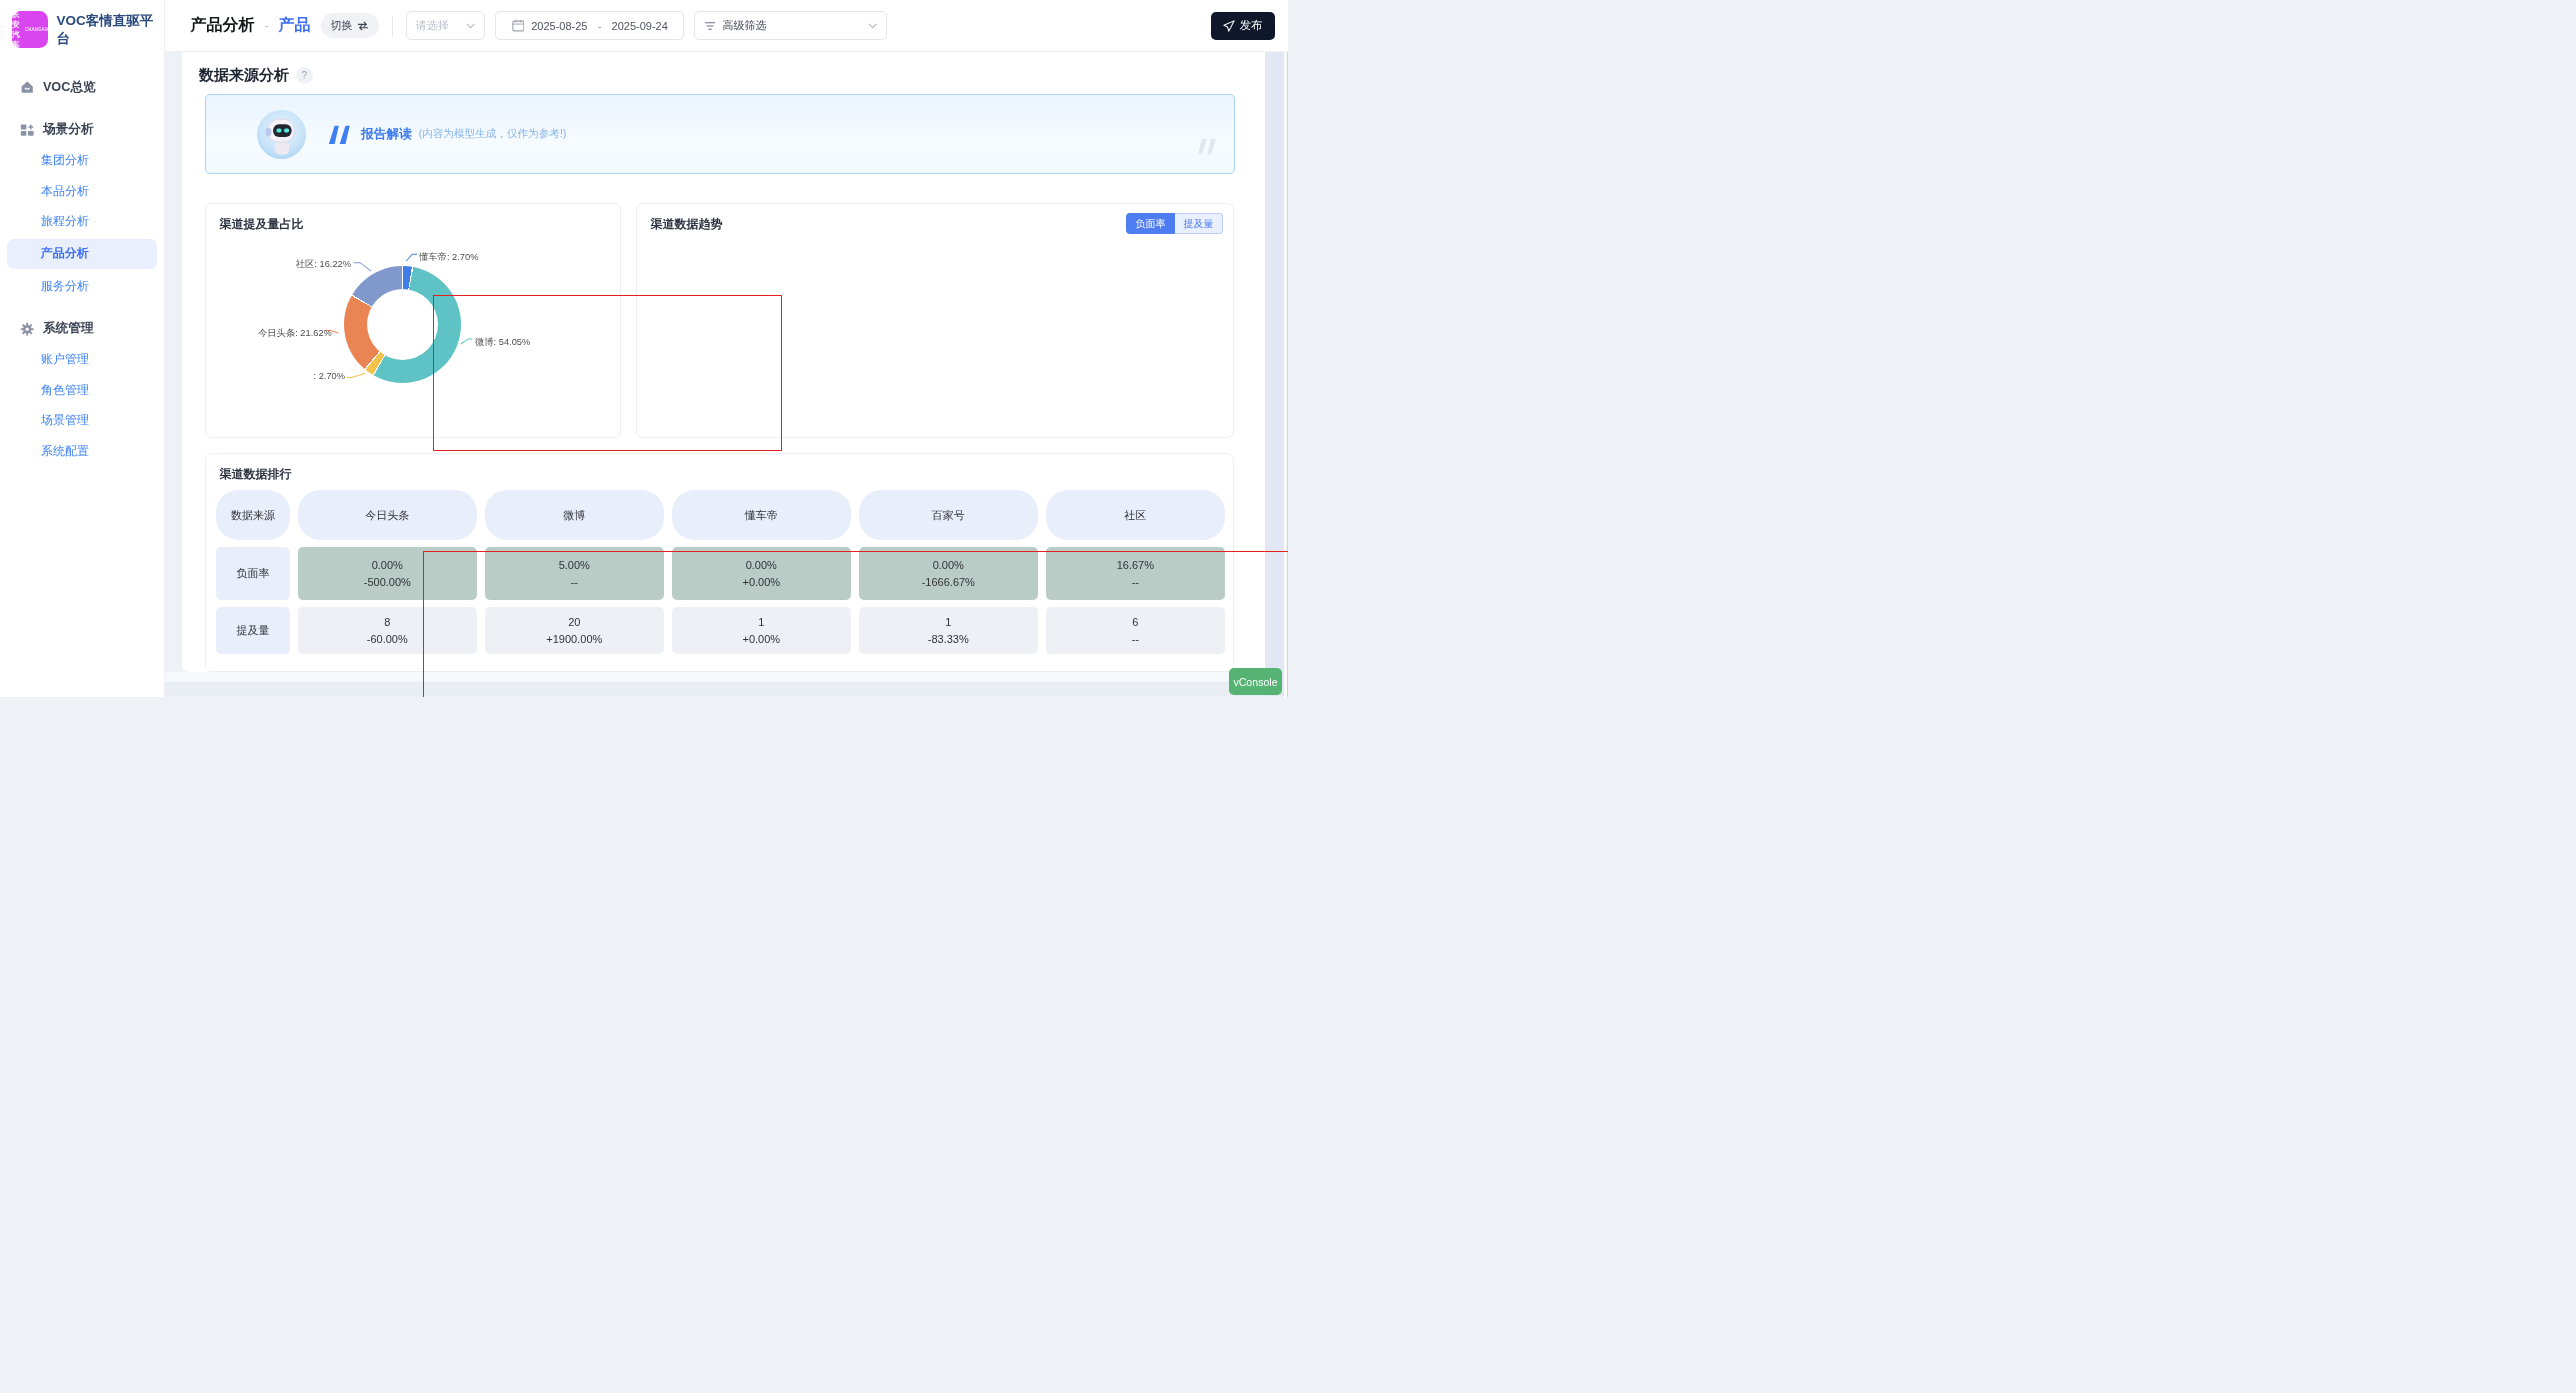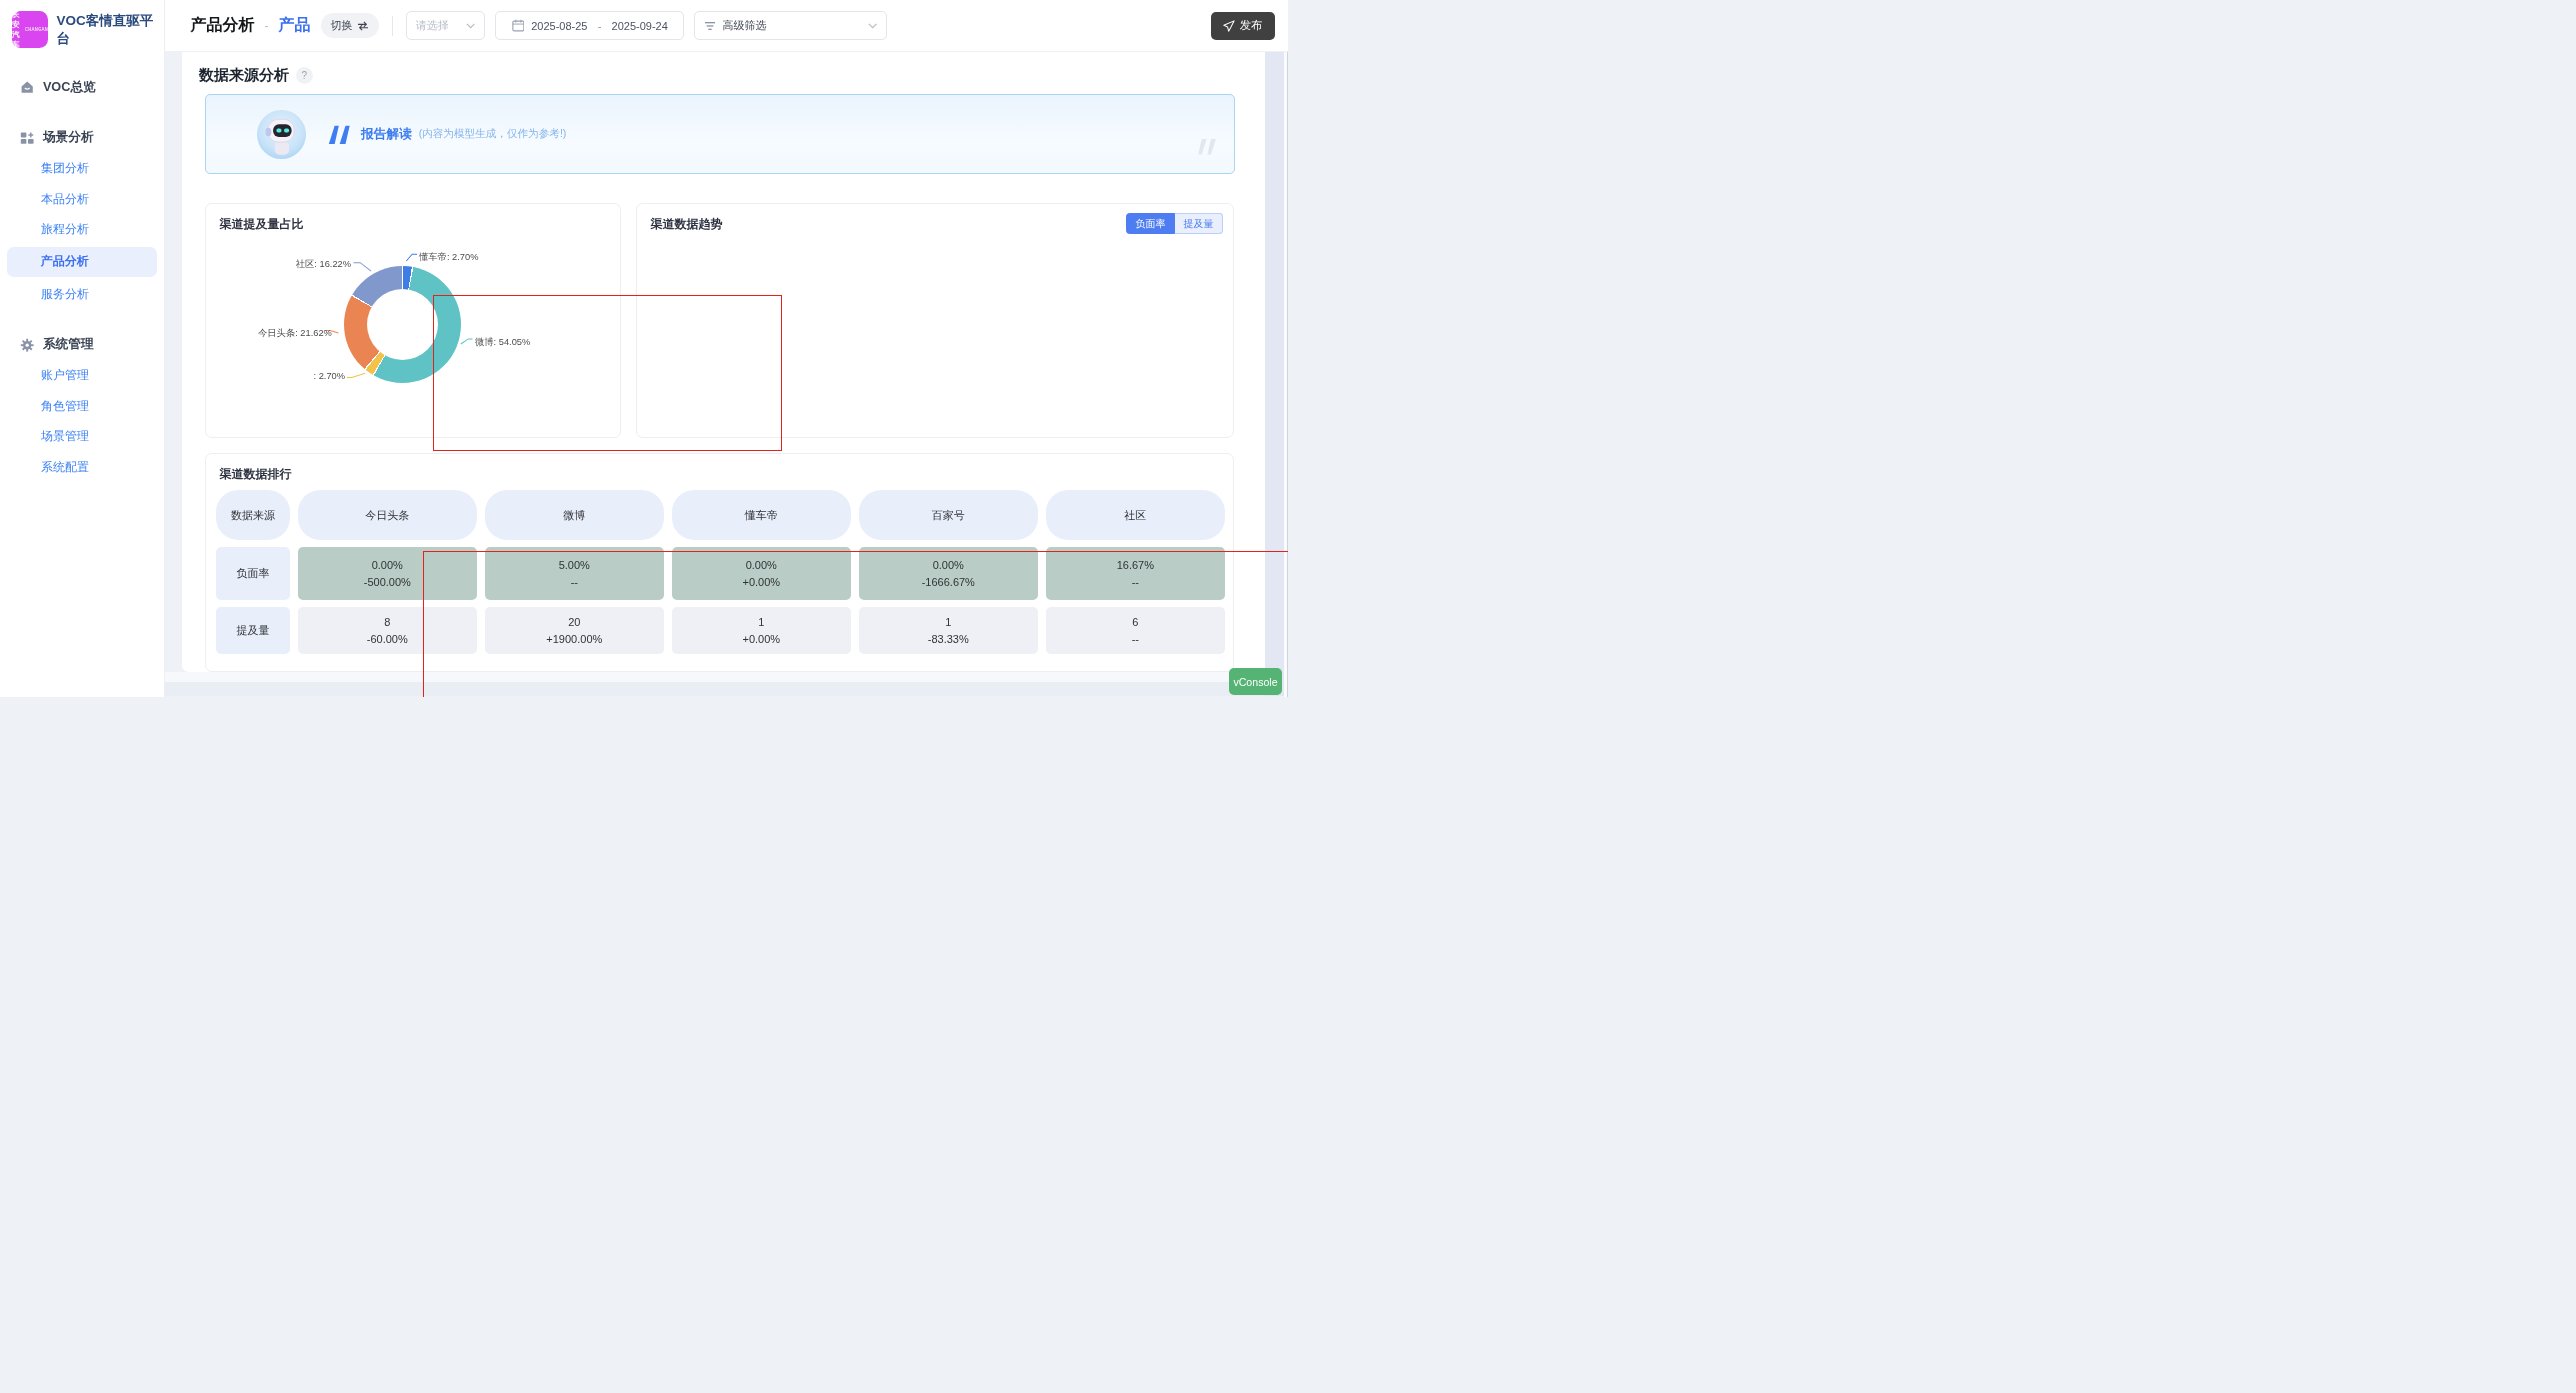--- a/index.html
+++ b/index.html
@@ -17,21 +17,21 @@
   .logo-row { display:flex; align-items:center; gap:8.5px; padding:7.6px 0 0 12px; height:52px; }
   .logo-badge { width:37px; height:37px; border-radius:8.5px; background:#d946ef;
     display:flex; flex-direction:row; align-items:center; justify-content:center; color:#fff;font-family:Liberation Mono, monospace; }
   .logo-badge .l1 { font-size:7.6px; font-weight:bold; letter-spacing:0.4px; }
   .logo-badge .l2 { font-size:5px; letter-spacing:0.3px; }
   .brand-title { font-size:13.5px; font-weight:bold; color:#2b4a7e; }
   .nav { padding-top:20px; }
   .nav-top, .nav-group { display:flex; align-items:center; gap:8.5px; padding:6.8px 0 6.8px 20px;
     font-size:12.7px; font-weight:bold; color:#3c4555; cursor:pointer; }
   .nav-top { margin-bottom:12px; }
-  .nav-group { margin-top:20px; }
+  .nav-group { margin-top:12px; }
   .nav-sub { padding:6.8px 0 6.8px 41px; font-size:12px; color:#3b82f6; cursor:pointer; }
   .nav-sub.active { margin:1.7px 6.8px; padding:6.8px 0 6.8px 34px; background:#e9effd; border-radius:6.8px;
     color:#3b6ff0; font-weight:bold; }
   .nav-icon { width:14.4px; height:14.4px; flex:0 0 14.4px; }
 
   
   .topbar { position:absolute; left:165px; top:0; width:1123px; height:52px; background:#fff;
     border-bottom:0.8px solid #f0f1f4; display:flex; align-items:center; padding:0 13.5px; gap:10px; z-index:15; }
   .page-title { font-size:16px; font-weight:bold; color:#14161a; margin-left:12px; }
   .title-dash { color:#b6bcc7; font-size:12px; }
@@ -43,21 +43,21 @@
     border-radius:5px; background:#fff; height:29px; padding:0 8.5px; gap:6.8px; cursor:pointer; }
   .select-box { width:79px; justify-content:space-between; }
   .placeholder { color:#b6bcc7; font-size:11px; }
   .date-box { width:189px; justify-content:center; }
   .date-val { font-size:11px; color:#4c5260; }
   .date-sep { color:#8d94a2; font-size:11px; margin:0 3.4px; }
   .filter-box { width:193px; justify-content:flex-start; }
   .filter-box .chev { margin-left:auto; }
   .filter-label { font-size:11px; color:#3c4350; }
   .spacer { flex:1; }
-  .publish-btn { display:flex; align-items:center; gap:5px; background:#404040; color:#fff;
+  .publish-btn { display:flex; align-items:center; gap:5px; background:#0f172a; color:#fff;
     border:none; border-radius:5px; height:28px; padding:0 12px; font-size:11.4px; cursor:pointer; }
 
   
   .main { position:absolute; left:165px; top:52px; width:1209px; height:644px; background:#eef1f6; }
   .big-card { position:absolute; left:17px; top:0; width:1083px; height:620px; background:#fff;
     border-radius:0 0 6.8px 6.8px; }
   .section-row { display:flex; align-items:center; gap:6.8px; padding:13.5px 0 0 17px; }
   .section-title { font-size:15px; font-weight:bold; color:#1d2430; }
   .help-badge { width:17px; height:17px; border-radius:50%; background:#f1f2f5; color:#9aa1ad;
     font-size:10px; display:flex; align-items:center; justify-content:center; cursor:pointer; }

